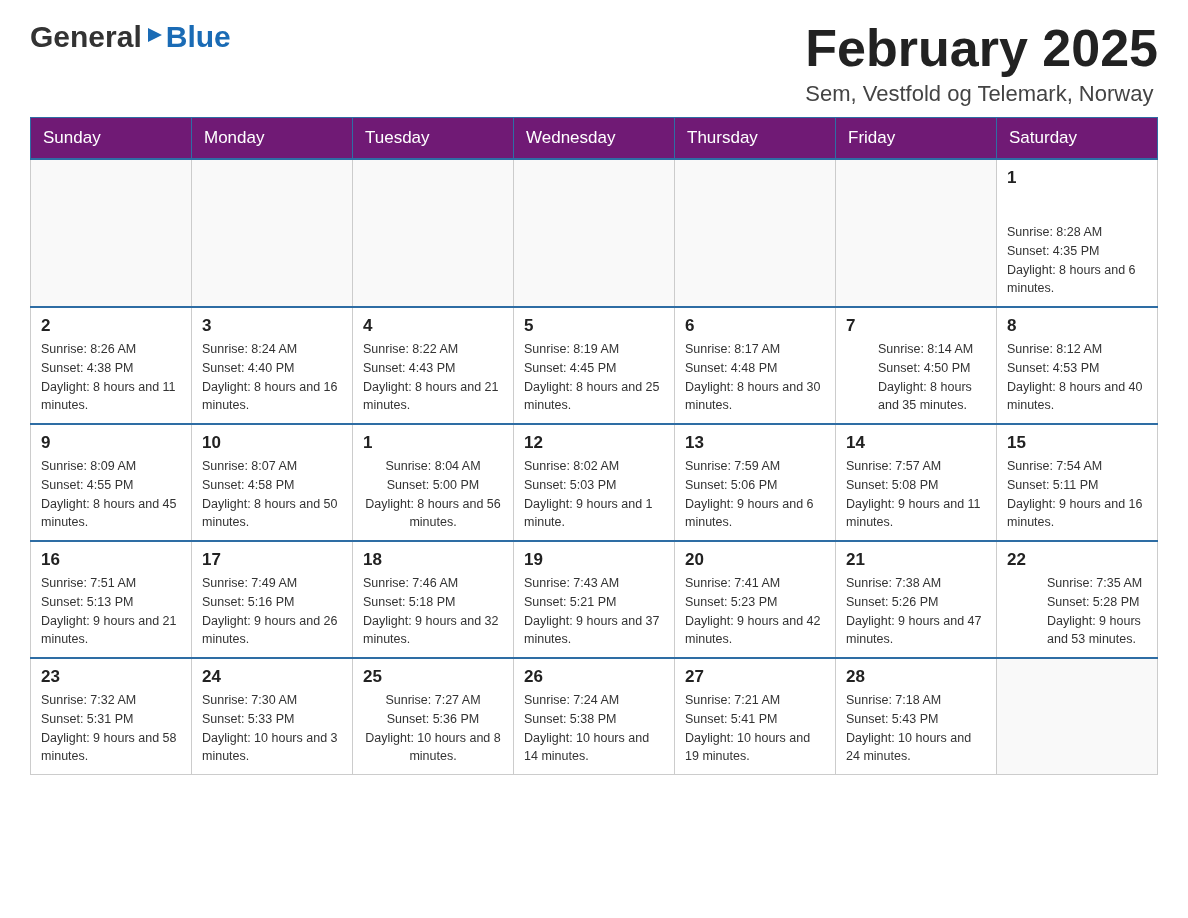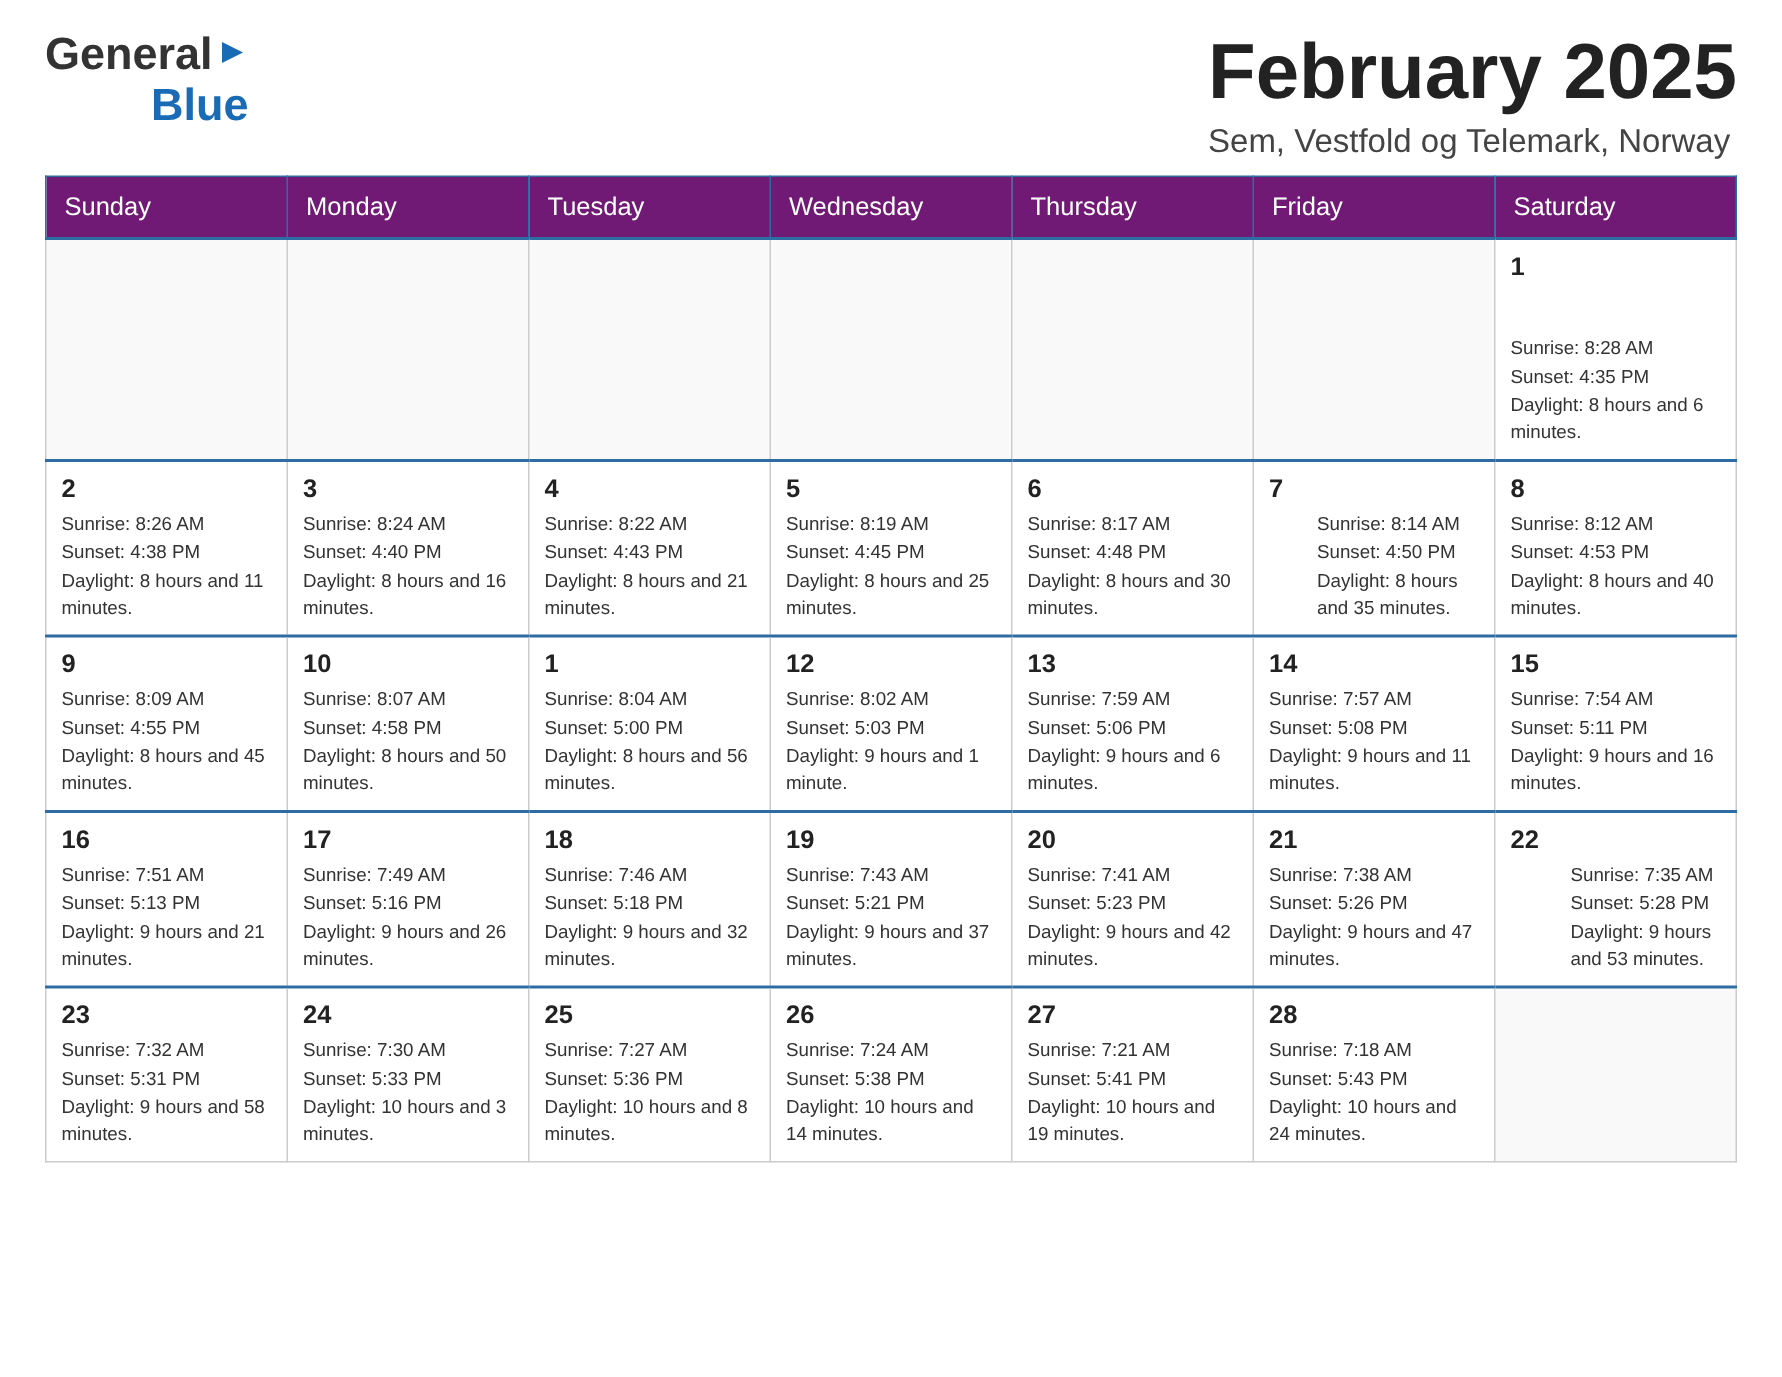--- a/index.html
+++ b/index.html
@@ -11,22 +11,22 @@
       min-height: 918px;
     }
     .header {
       display: flex;
       justify-content: space-between;
       align-items: flex-start;
       margin-bottom: 10px;
     }
     .logo {
       display: flex;
-      flex-direction: column;
-      align-items: flex-end;
+      flex-direction: row;
+      align-items: flex-start;
     }
     .title-block {
       text-align: left;
     }
     .calendar-title {
       font-size: 52px;
       font-weight: bold;
       color: #222;
       line-height: 1.1;
     }
@@ -198,21 +198,21 @@
 Daylight: 8 hours and 45 minutes.</div>
         </td>
         <td>
           <div class="day-number">10</div>
           <div class="day-info" style="white-space: pre-line;">Sunrise: 8:07 AM
 Sunset: 4:58 PM
 Daylight: 8 hours and 50 minutes.</div>
         </td>
         <td>
           <div class="day-number">1</div>
-          <div class="day-info" style="white-space: pre-line;">Sunrise: 8:04 AM
+          <div class="day-info" style="white-space: pre-line; text-align: center;">Sunrise: 8:04 AM
 Sunset: 5:00 PM
 Daylight: 8 hours and 56 minutes.</div>
         </td>
         <td>
           <div class="day-number">12</div>
           <div class="day-info" style="white-space: pre-line;">Sunrise: 8:02 AM
 Sunset: 5:03 PM
 Daylight: 9 hours and 1 minute.</div>
         </td>
         <td>
@@ -286,21 +286,21 @@
 Daylight: 9 hours and 58 minutes.</div>
         </td>
         <td>
           <div class="day-number">24</div>
           <div class="day-info" style="white-space: pre-line;">Sunrise: 7:30 AM
 Sunset: 5:33 PM
 Daylight: 10 hours and 3 minutes.</div>
         </td>
         <td>
           <div class="day-number">25</div>
-          <div class="day-info" style="white-space: pre-line;">Sunrise: 7:27 AM
+          <div class="day-info" style="white-space: pre-line; text-align: center;">Sunrise: 7:27 AM
 Sunset: 5:36 PM
 Daylight: 10 hours and 8 minutes.</div>
         </td>
         <td>
           <div class="day-number">26</div>
           <div class="day-info" style="white-space: pre-line;">Sunrise: 7:24 AM
 Sunset: 5:38 PM
 Daylight: 10 hours and 14 minutes.</div>
         </td>
         <td>

